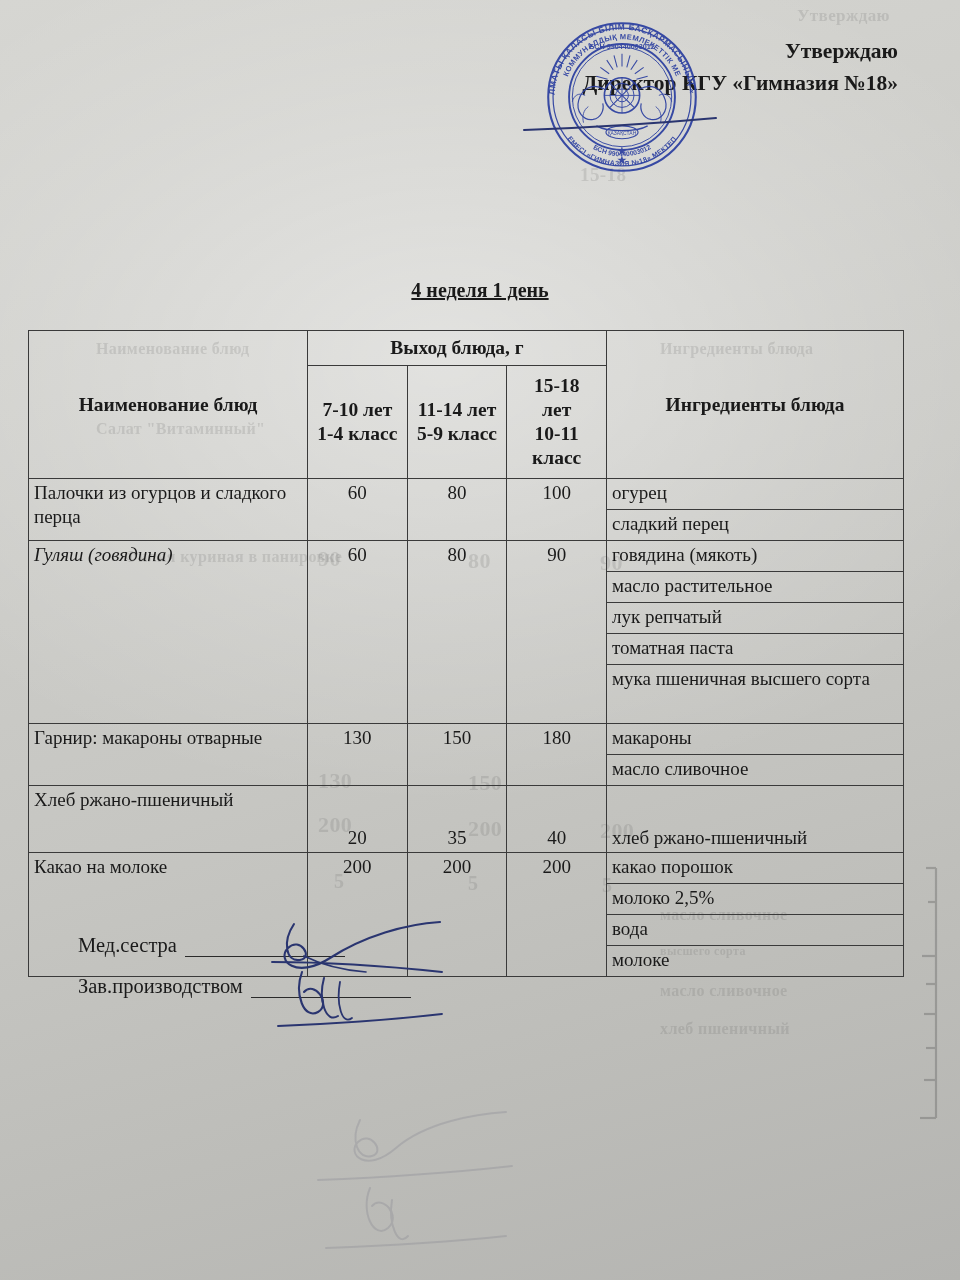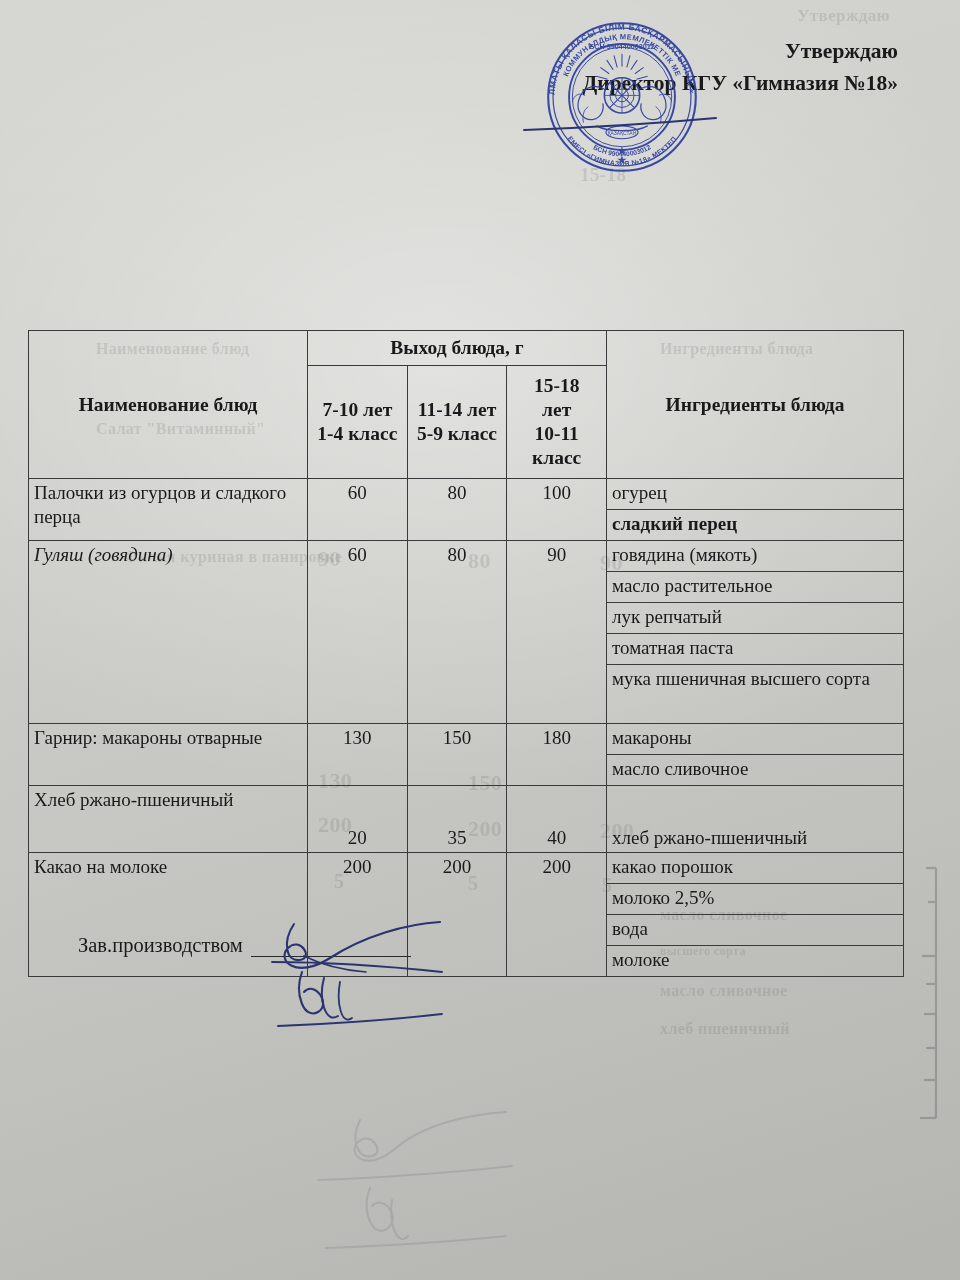--- a/index.html
+++ b/index.html
@@ -286,20 +286,21 @@
       <text x="106" y="153" text-anchor="middle" font-size="6.2" font-family="'Liberation Sans', sans-serif" fill="#2b3fa0" stroke="none">ҚАЗАҚСТАН</text>
     </g>
 
     <g fill="#2b3fa0" stroke="none" font-size="15" text-anchor="middle" font-family="'DejaVu Sans', sans-serif">
       <text x="106" y="178">★</text>
       <text x="106" y="190">★</text>
     </g>
   </svg>
 
 
+  <div class="weekday">4 неделя 1 день</div>
 
   <div class="tbl-wrap">
     <table class="menu">
       <thead>
         <tr>
           <th class="th-name" rowspan="2">Наименование блюд</th>
           <th colspan="3" style="height:30px;">Выход блюда, г</th>
           <th class="th-ing" rowspan="2">Ингредиенты блюда</th>
         </tr>
         <tr>
@@ -322,21 +323,21 @@
       <tbody>
 
         <tr>
           <td class="dish" rowspan="2" style="height:30px;">Палочки из огурцов и сладкого перца</td>
           <td class="qty" rowspan="2">60</td>
           <td class="qty" rowspan="2">80</td>
           <td class="qty" rowspan="2">100</td>
           <td class="ing" style="height:26px;">огурец</td>
         </tr>
         <tr>
-          <td class="ing" style="height:26px;font-weight:bold;">сладкий перец</td>
+          <td class="ing" style="height:26px;">сладкий перец</td>
         </tr>
 
         <tr>
           <td class="dish" rowspan="5" style="height:28px;font-style:italic;">Гуляш (говядина)</td>
           <td class="qty" rowspan="5">60</td>
           <td class="qty" rowspan="5">80</td>
           <td class="qty" rowspan="5">90</td>
           <td class="ing" style="height:26px;">говядина (мякоть)</td>
         </tr>
         <tr>
@@ -387,20 +388,24 @@
         <tr>
           <td class="ing" style="height:26px;">молоке</td>
         </tr>
 
       </tbody>
     </table>
   </div>
 
   <div class="signatures">
     <div class="sig-row">
+      <span class="sig-label">Мед.сестра</span>
+      <span class="sig-line"></span>
+    </div>
+    <div class="sig-row">
       <span class="sig-label">Зав.производством</span>
       <span class="sig-line"></span>
     </div>
   </div>
 
   <svg class="sig-ink" width="220" height="120" viewBox="0 0 220 120">
     <g stroke="#2a3570" fill="none" stroke-linecap="round" stroke-linejoin="round">
 
       <path d="M38 8 C26 26, 30 46, 44 44 C58 42, 44 20, 32 32 C20 44, 40 64, 74 42 C108 20, 150 8, 184 6" stroke-width="2.1"></path>
       <path d="M16 46 C66 46, 130 50, 186 56" stroke-width="1.9"></path>

